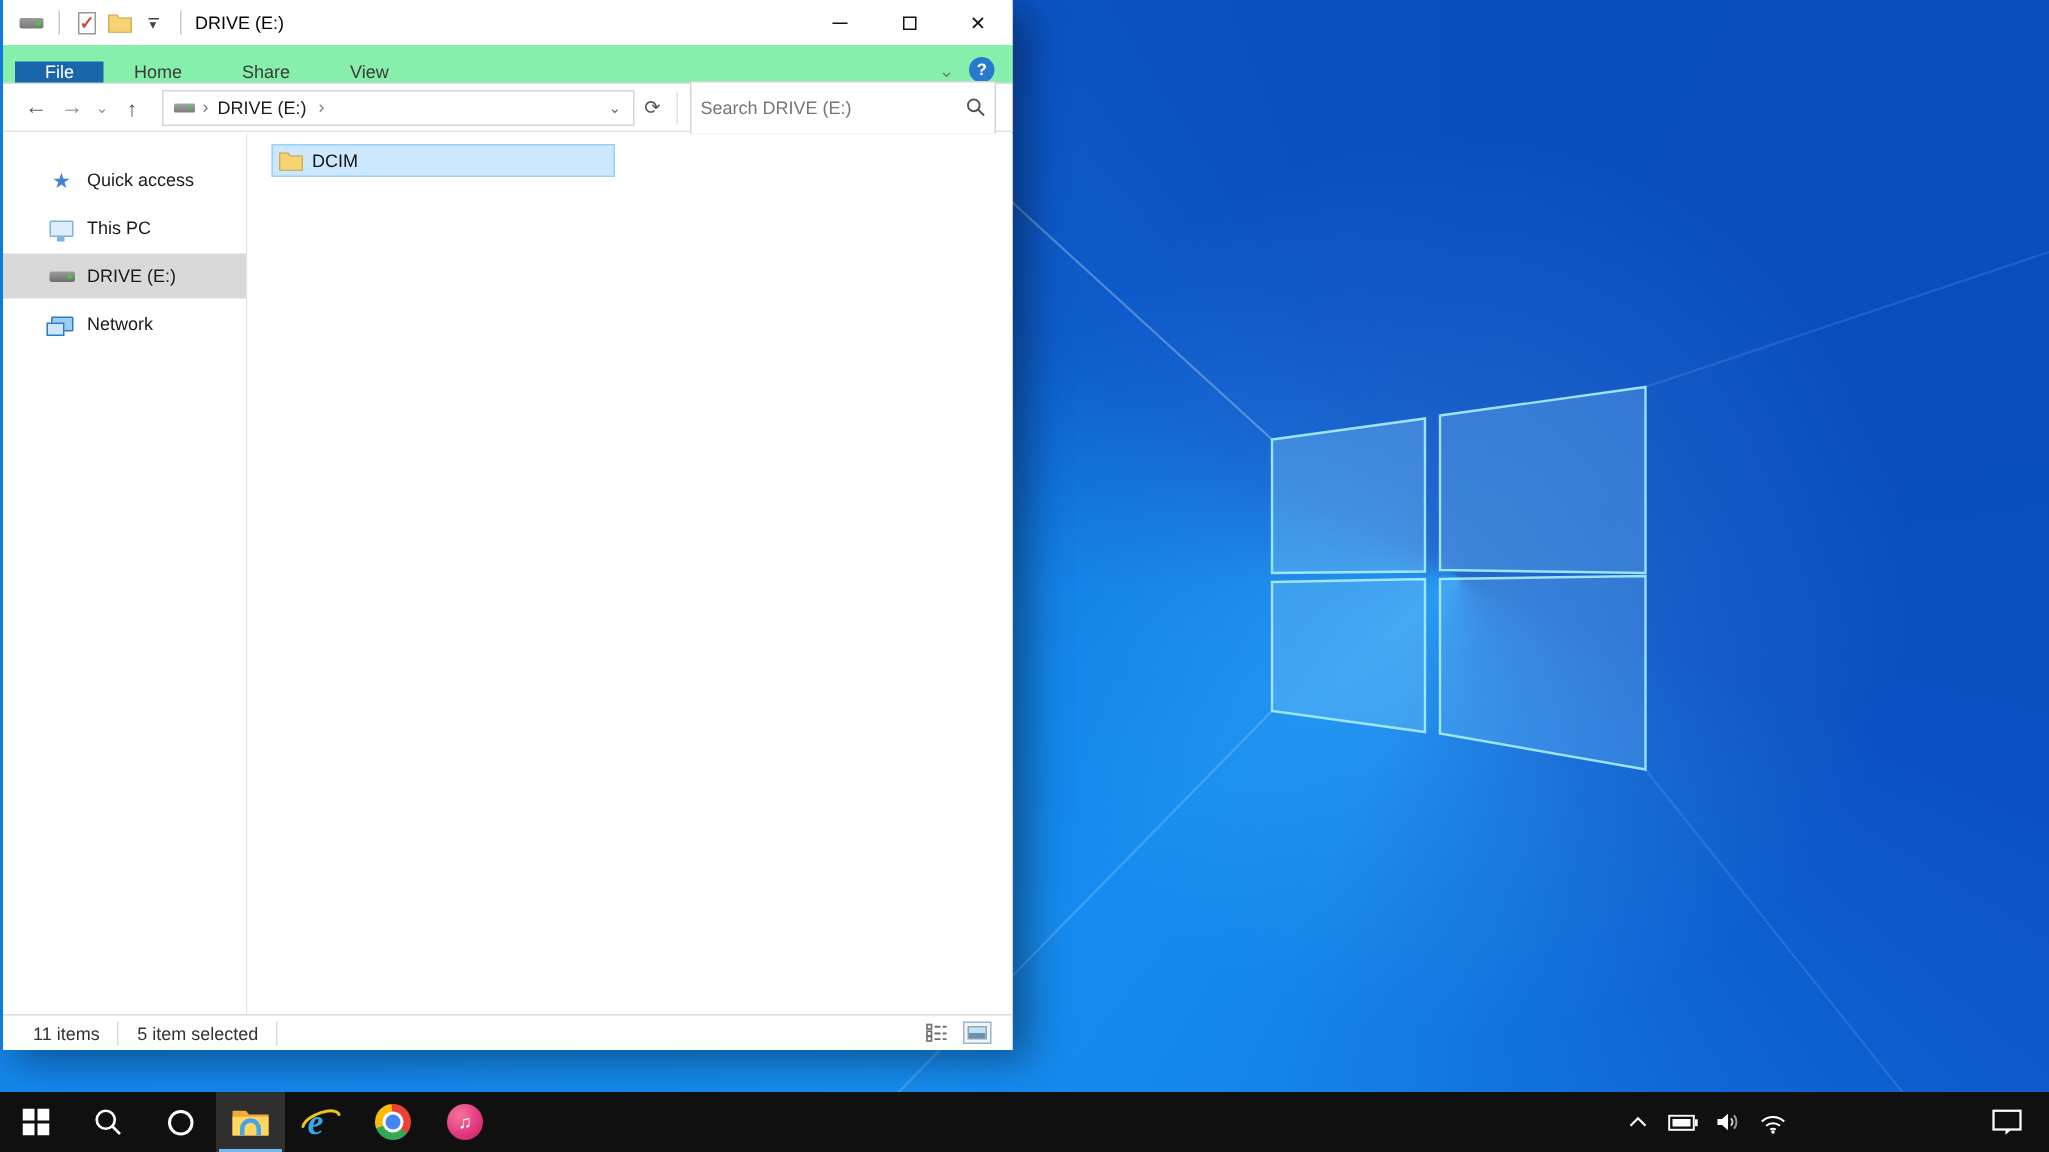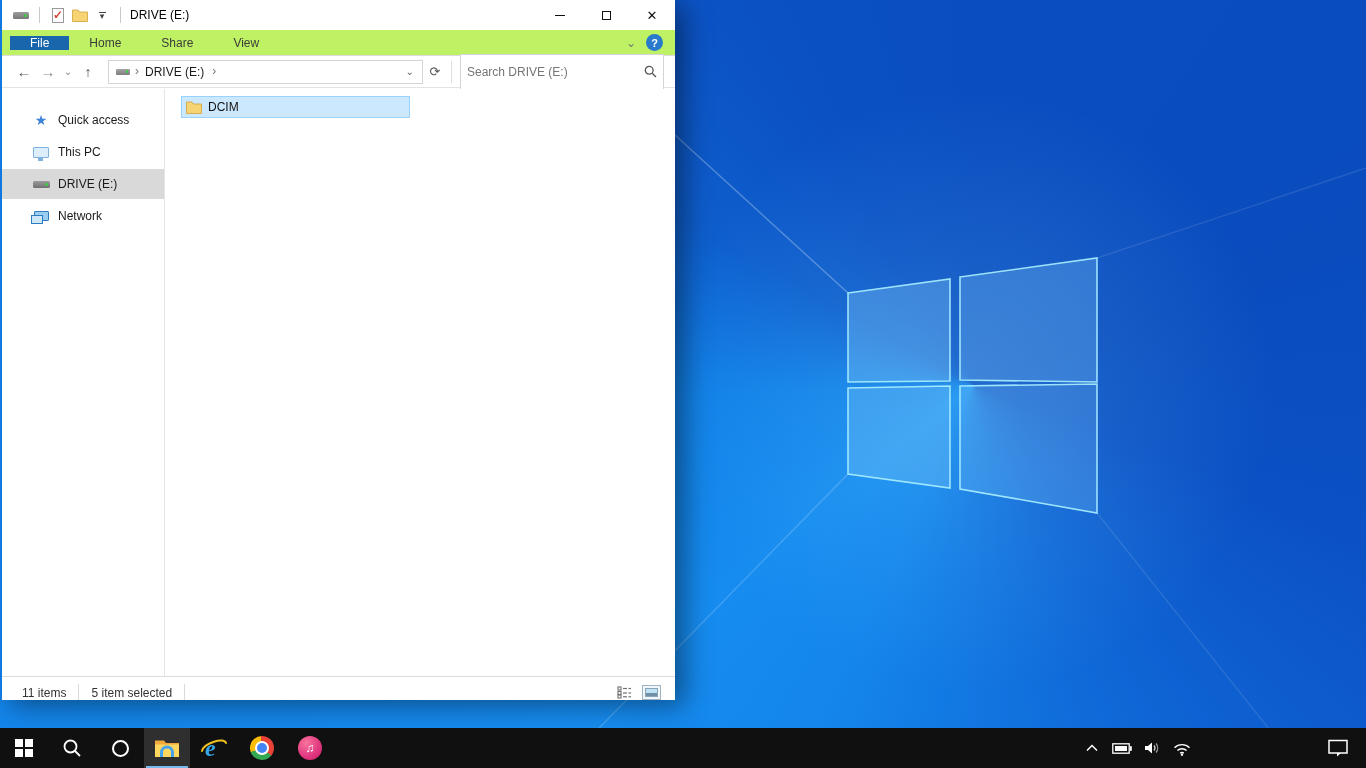--- a/index.html
+++ b/index.html
@@ -32,21 +32,21 @@
   .folder-svg { display:block; }
   .qat-caret { display:flex; flex-direction:column; align-items:center; color:#444; font-size:9px; line-height:5px; }
   .qat-caret .bar { width:7px; height:1px; background:#444; margin-bottom:1px; }
   .title-text { margin-left:2px; font-size:12px; color:#000; }
   .caption-group { margin-left:auto; display:flex; height:30px; }
   .cap-btn { width:46px; height:30px; display:flex; align-items:center; justify-content:center; color:#111; }
   .min-glyph { width:10px; height:1px; background:#111; }
   .max-glyph { width:9px; height:9px; border:1px solid #111; }
   .close-glyph { font-size:13px; line-height:13px; }
 
-  .tabrow { height:26px; display:flex; align-items:center; border-bottom:1px solid #dcdcdc; background:#bef264; }
+  .tabrow { height:26px; display:flex; align-items:flex-end; border-bottom:1px solid #dcdcdc; background:#86efac; }
   .tab { display:flex; align-items:center; justify-content:center; padding:0 20px; color:#3b3b3b; }
   .tab.file { background:#1a66ad; color:#fff; padding:0 20px; margin-left:10px; }
   .ribbon-right { margin-left:auto; display:flex; align-items:center; gap:10px; padding-right:12px; }
   .ribbon-caret { color:#777; font-size:12px; }
   .help-circle { width:17px; height:17px; border-radius:50%; background:#2979cc; color:#fff; font-weight:bold;
     font-size:11px; display:flex; align-items:center; justify-content:center; }
 
   .navbar { height:32px; display:flex; align-items:center; padding:0 8px 0 12px; border-bottom:1px solid #e3e3e3; background:#fff; }
   .nav-arrow { color:#5f5f5f; font-size:15px; width:24px; text-align:center; }
   .nav-arrow.fwd { color:#8a8a8a; }
@@ -76,21 +76,21 @@
   .sdrive-ico::after { content:""; position:absolute; right:2px; top:2px; width:3px; height:3px; border-radius:50%; background:#39d13f; }
   .net-ico { width:15px; height:10px; border:1.5px solid #2e7cc0; background:#9ccdf0; border-radius:1px; position:relative; }
   .net-ico::after { content:""; position:absolute; left:-4px; top:3px; width:10px; height:7px; border:1.5px solid #2e7cc0; background:#cde6f8; }
 
   .content { flex:1; position:relative; background:#fff; }
   .file-item { position:absolute; left:16px; top:7px; width:229px; height:22px; display:flex; align-items:center;
     background:#cce8ff; border:1px solid #99d1ff; padding-left:4px; }
   .file-item .name { margin-left:6px; color:#111; }
 
   .statusbar { position:absolute; left:0; right:0; bottom:0; height:24px; border-top:1px solid #dcdcdc;
-    display:flex; align-items:flex-end; padding:0 14px 0 22px; background:#fff; color:#333; }
+    display:flex; align-items:center; padding:0 14px 0 22px; background:#fff; color:#333; }
   .status-sep { width:1px; height:16px; background:#d9d9d9; margin:0 12px; }
   .status-right { margin-left:auto; display:flex; align-items:center; gap:10px; }
   .view-details-ico svg { display:block; }
   .view-thumb-ico { width:19px; height:15px; border:1px solid #9eb6c8; background:#f3f6f9; display:flex; align-items:center; justify-content:center; }
   .view-thumb-ico .pic { width:13px; height:9px; background:linear-gradient(#bfe3f5 55%, #6f90a8 55%); border:1px solid #8aa4b8; }
 
   
   .taskbar { position:absolute; left:0; bottom:0; width:1366px; height:40px; background:#101010; display:flex; align-items:stretch; }
   .tb-btn { width:48px; display:flex; align-items:center; justify-content:center; }
   .tb-btn.active { background:#2f2f2f; position:relative; width:46px; }

